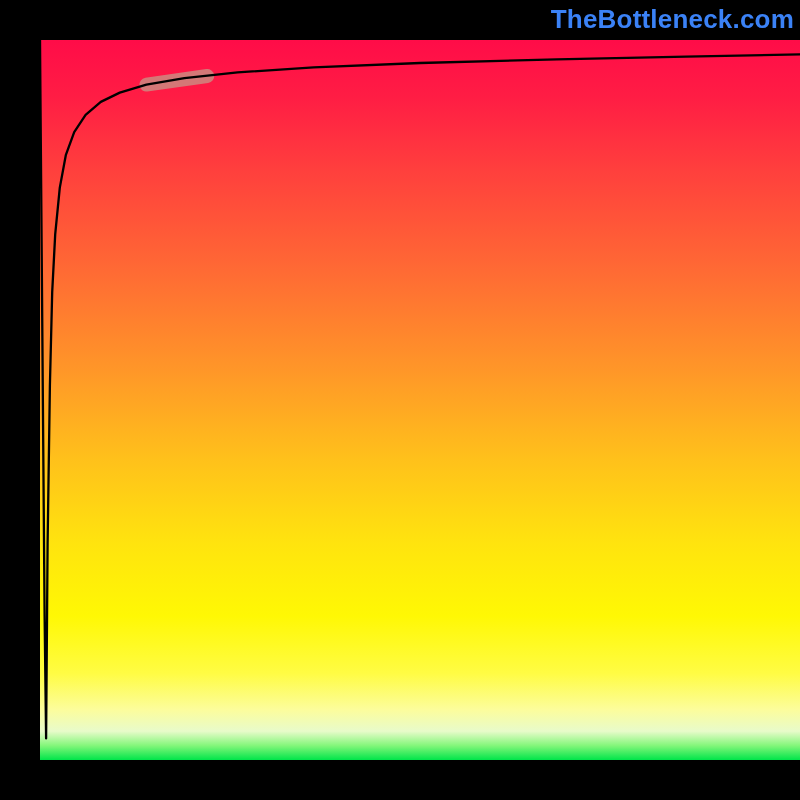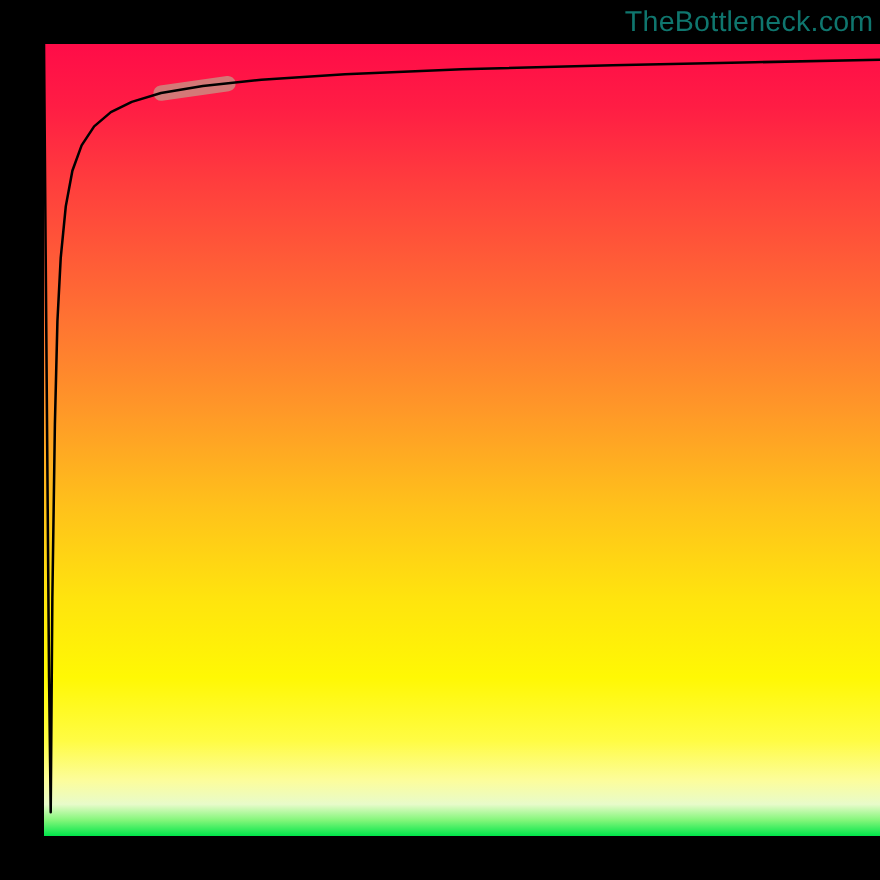--- a/index.html
+++ b/index.html
@@ -39,23 +39,23 @@
       #fcfd9c 93%,
       #e8fbca 96%,
       #83f67a 98%,
       #00e54a 100%
     );
   }
   .watermark {
     position: absolute;
     top: 4px;
     right: 6px;
-    color: #0f766e;
+    color: #3b82f6;
     font-size: 26px;
-    font-weight: 400;
+    font-weight: 700;
     letter-spacing: 0.2px;
     user-select: none;
   }
   svg.curve {
     position: absolute;
     left: 0;
     top: 0;
     width: 760px;
     height: 720px;
   }

